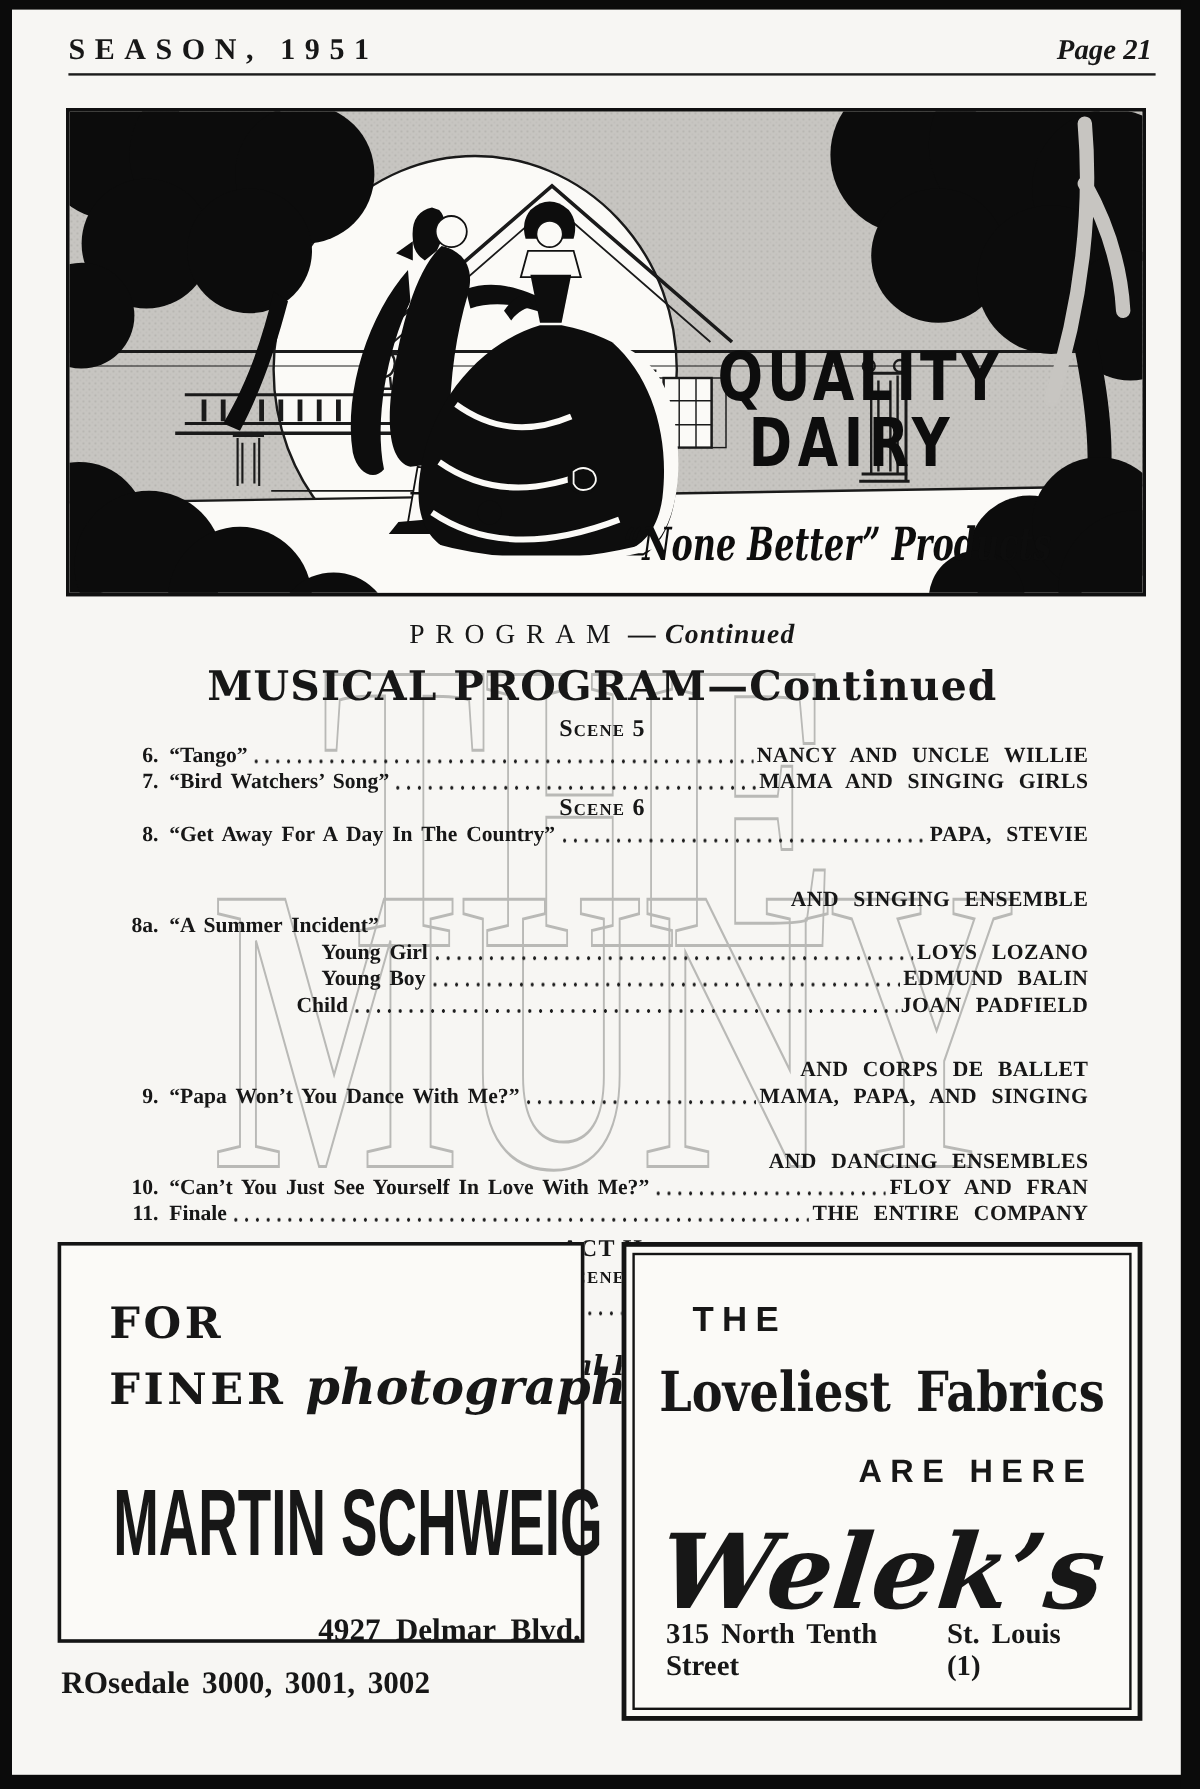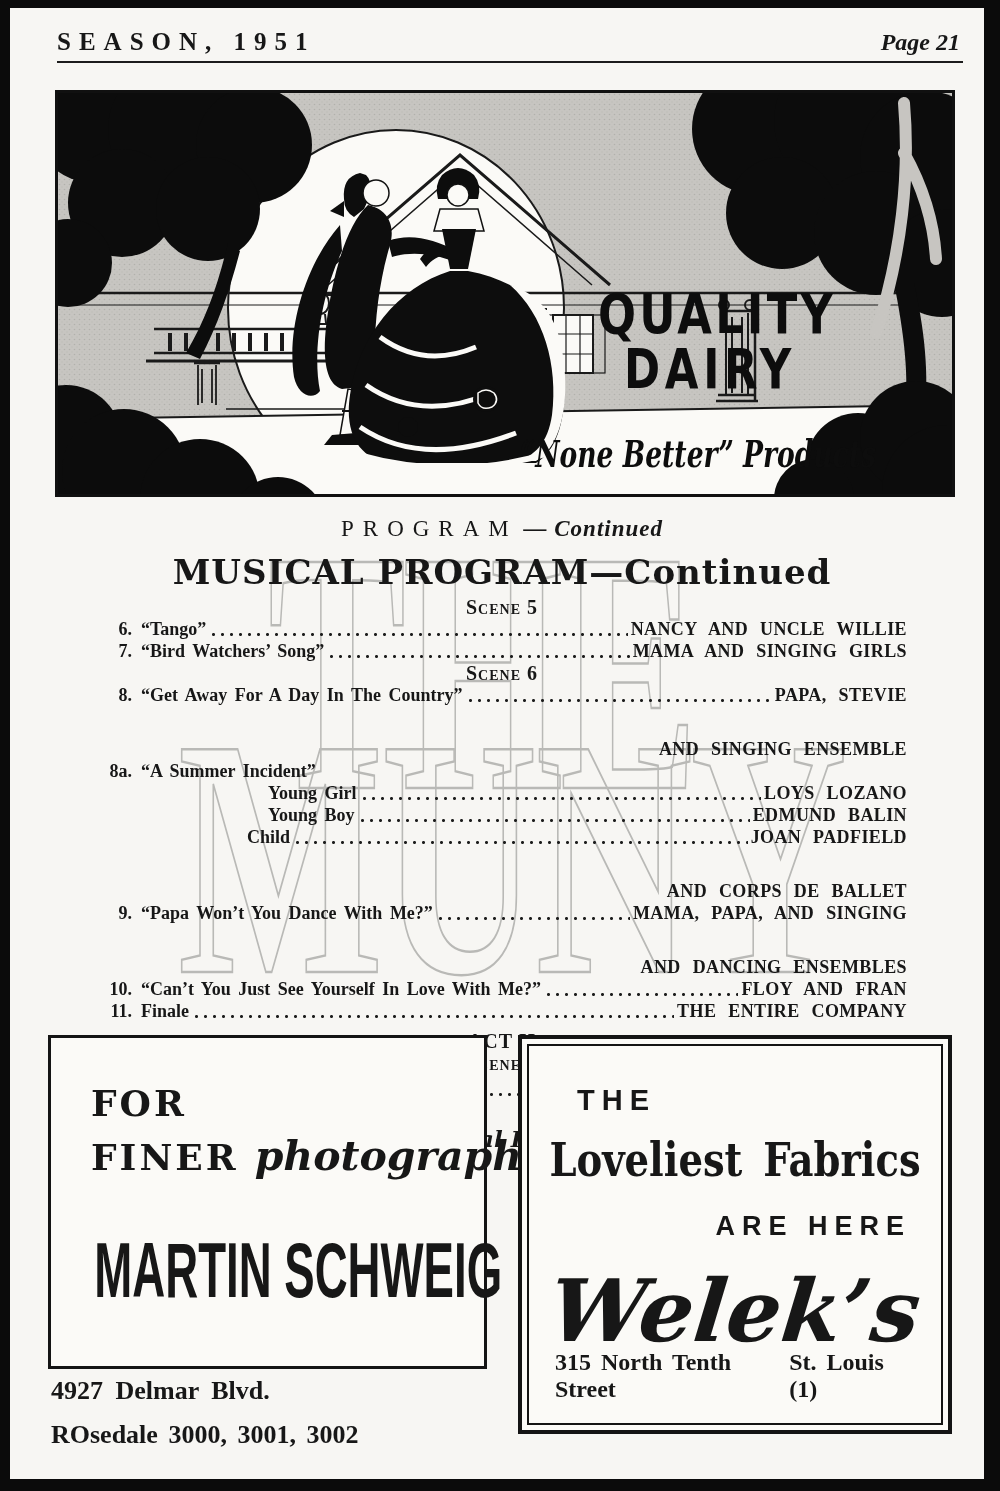--- a/index.html
+++ b/index.html
@@ -67,21 +67,21 @@
              border:3px solid #141414; background:#fbfaf7; z-index:5; }
   .s-for { margin:46px 0 0 40px; font-family:"DejaVu Serif", serif; font-weight:bold;
            font-size:36px; letter-spacing:3px; line-height:1.1; }
   .s-finer-row { margin:8px 0 0 40px; display:flex; align-items:baseline; }
   .s-finer { font-family:"DejaVu Serif", serif; font-weight:bold; font-size:36px; letter-spacing:3px; }
   .s-photo { font-family:"DejaVu Serif", serif; font-weight:bold; font-style:italic;
              font-size:41px; margin-left:16px; }
   .s-name { margin-top:44px; text-align:center; font-family:"Liberation Sans", sans-serif;
             font-weight:bold; font-size:57px; white-space:nowrap;
             transform:scale(.80,1.38); transform-origin:center top; }
-  .s-addr { margin-top:86px; text-align:left; font-weight:bold; font-size:26px; word-spacing:6px; }
+  .s-addr { margin-top:54px; text-align:right; font-weight:bold; font-size:26px; word-spacing:6px; }
   .s-phone { margin-top:14px; text-align:left; font-weight:bold; font-size:26px; word-spacing:4px; }
 
   .welek { position:absolute; left:518px; top:1035px; width:434px; height:399px;
            border:4px solid #141414; background:#fbfaf7; z-index:5; }
   .welek-inner { position:absolute; left:5px; top:5px; right:5px; bottom:5px;
                  border:2px solid #141414; }
   .w-the { margin:38px 0 0 48px; font-family:"Liberation Sans", sans-serif; font-weight:bold;
            font-size:29px; letter-spacing:7px; }
   .w-head { margin-top:16px; text-align:center; font-family:"DejaVu Serif", serif;
             font-weight:bold; font-size:41px; white-space:nowrap; word-spacing:8px;

